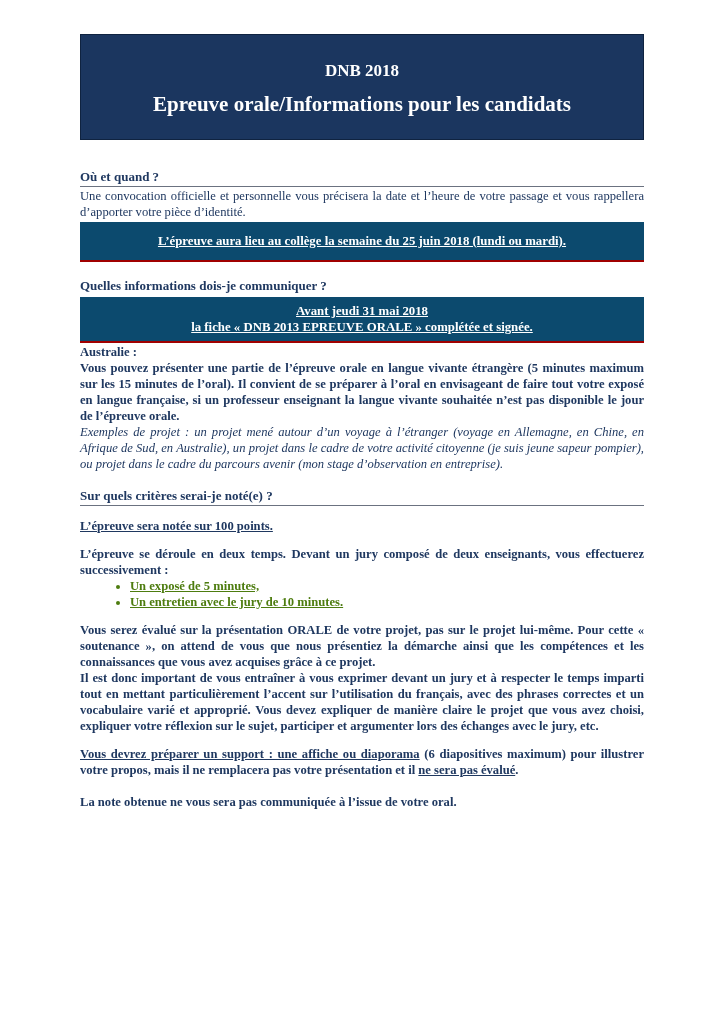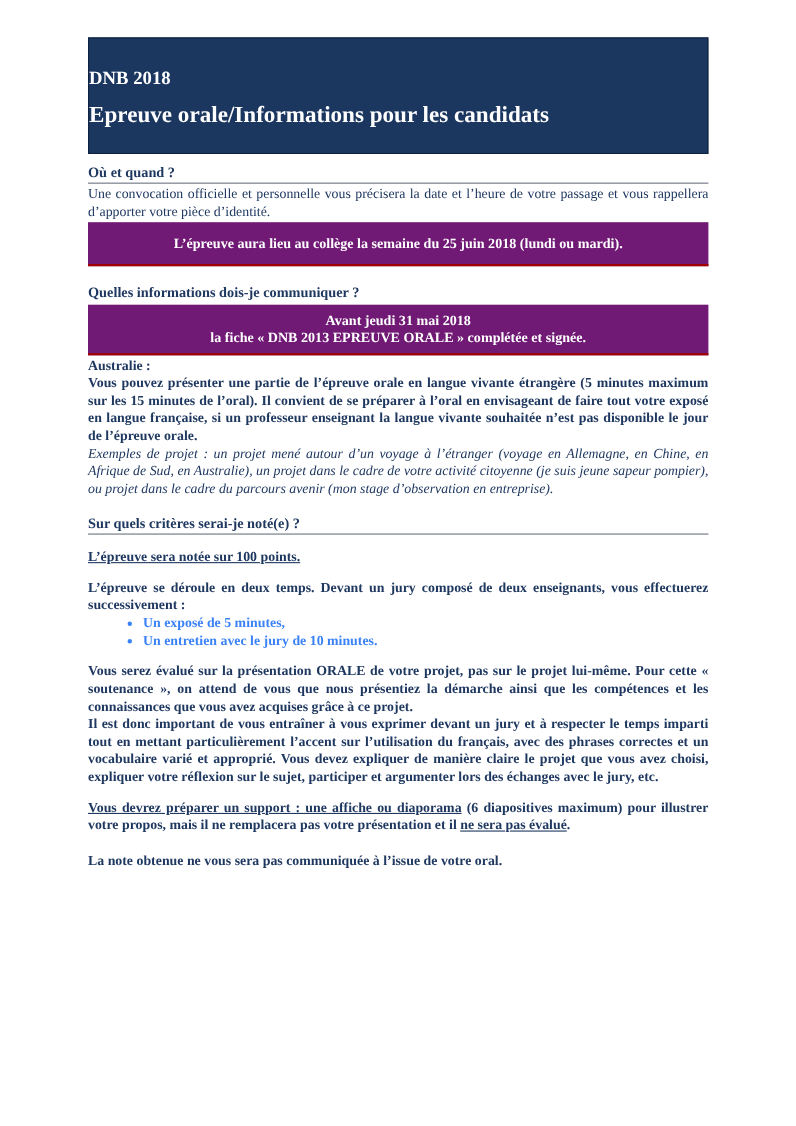--- a/index.html
+++ b/index.html
@@ -3,57 +3,57 @@
   <meta charset="utf-8">
   <style>
     html, body { margin: 0; padding: 0; background: #ffffff; }
     body {
       width: 724px; height: 1024px; position: relative; overflow: hidden;
       font-family: "DejaVu Serif", "Liberation Serif", serif;
       color: #1f3860;
     }
     .page { position: absolute; left: 80px; top: 34px; width: 564px; }
     .header {
-      background: #1b365f; color: #ffffff; 
+      background: #1b365f; color: #ffffff; text-align: center;
       height: 106px; box-sizing: border-box; padding-top: 24px;
       border: 1px solid #0f2340;
     }
     .header .t1 { font-family: "Liberation Serif", serif; font-weight: bold; font-size: 17px; line-height: 24px; }
     .header .t2 { font-family: "Liberation Serif", serif; font-weight: bold; font-size: 21px; line-height: 26px; margin-top: 8px; }
     .section-title {
       font-family: "Liberation Serif", serif; font-weight: bold; font-size: 13px;
       color: #1f3860; border-bottom: 1.5px solid #6b7280; padding-bottom: 1px;
       line-height: 16px;
     }
     .p {
       font-family: "Liberation Serif", serif; font-size: 12.6px; line-height: 16px;
       text-align: justify; color: #1f3860;
     }
     .bold { font-weight: bold; }
     .italic { font-style: italic; }
     .redbox {
-      background: #701a75; color: #ffffff; text-align: center;
+      background: #0c4a6e; color: #ffffff; text-align: center;
       font-family: "Liberation Serif", serif; font-weight: bold; font-size: 12.8px;
-      line-height: 16px; border-bottom: 2px solid #a00000;
+      line-height: 16px; border-bottom: 2px solid #a00000; text-decoration: underline;
     }
     ul.bullets { margin: 0; padding-left: 50px; }
-    ul.bullets li { font-family: "Liberation Serif", serif; font-weight: bold; font-size: 12.6px; line-height: 16px; color: #3b82f6; }
+    ul.bullets li { font-family: "Liberation Serif", serif; font-weight: bold; font-size: 12.6px; line-height: 16px; color: #4d7c0f; text-decoration: underline; }
     .u { text-decoration: underline; }
   </style>
 </head>
 <body>
 
 <div class="page">
 
   <div class="header">
     <div class="t1">DNB 2018</div>
     <div class="t2">Epreuve orale/Informations pour les candidats</div>
   </div>
 
-  <div style="margin-top:9px;">
+  <div style="margin-top:29px;">
     <div class="section-title">Où et quand ?</div>
     <div class="p" style="margin-top:1px;">Une convocation officielle et personnelle vous précisera la date et l’heure de votre passage et vous rappellera d’apporter votre pièce d’identité.</div>
     <div class="redbox" style="height:38px; line-height:38px; margin-top:2px;">L’épreuve aura lieu au collège la semaine du 25 juin 2018 (lundi ou mardi).</div>
   </div>
 
   <div style="margin-top:16px;">
     <div class="section-title" style="border-bottom:none;">Quelles informations dois-je communiquer ?</div>
     <div class="redbox" style="padding:6px 0 6px 0; margin-top:2px;">
       <div>Avant jeudi 31 mai 2018</div>
       <div>la fiche « DNB 2013 EPREUVE ORALE » complétée et signée.</div>

